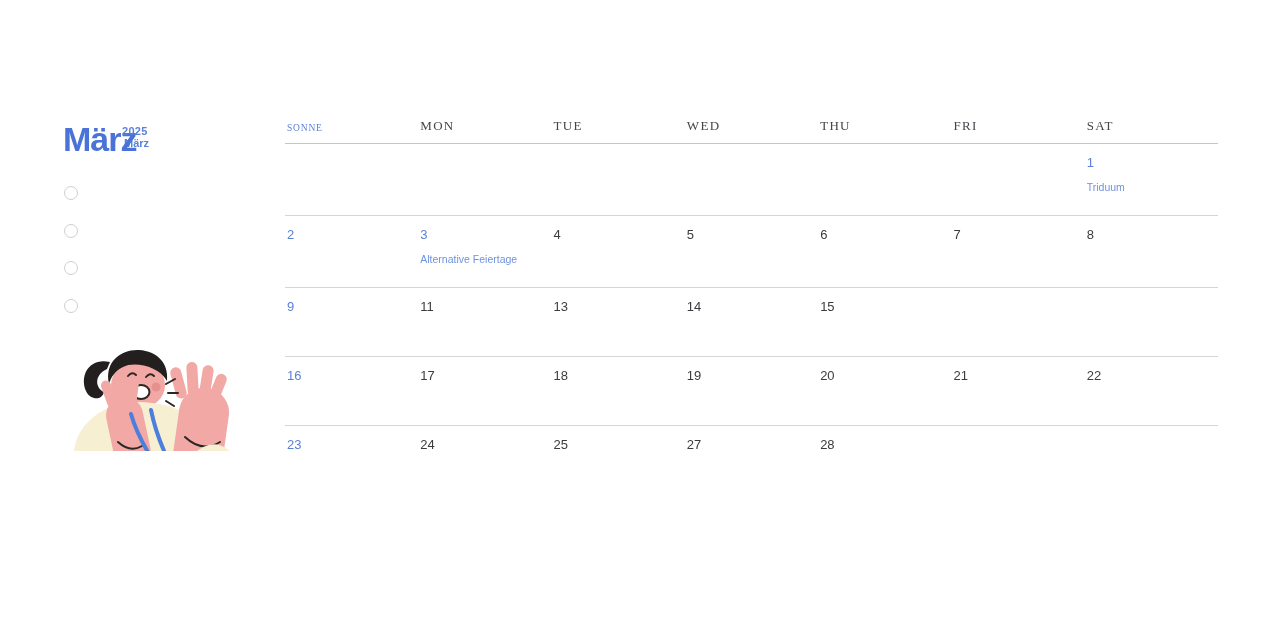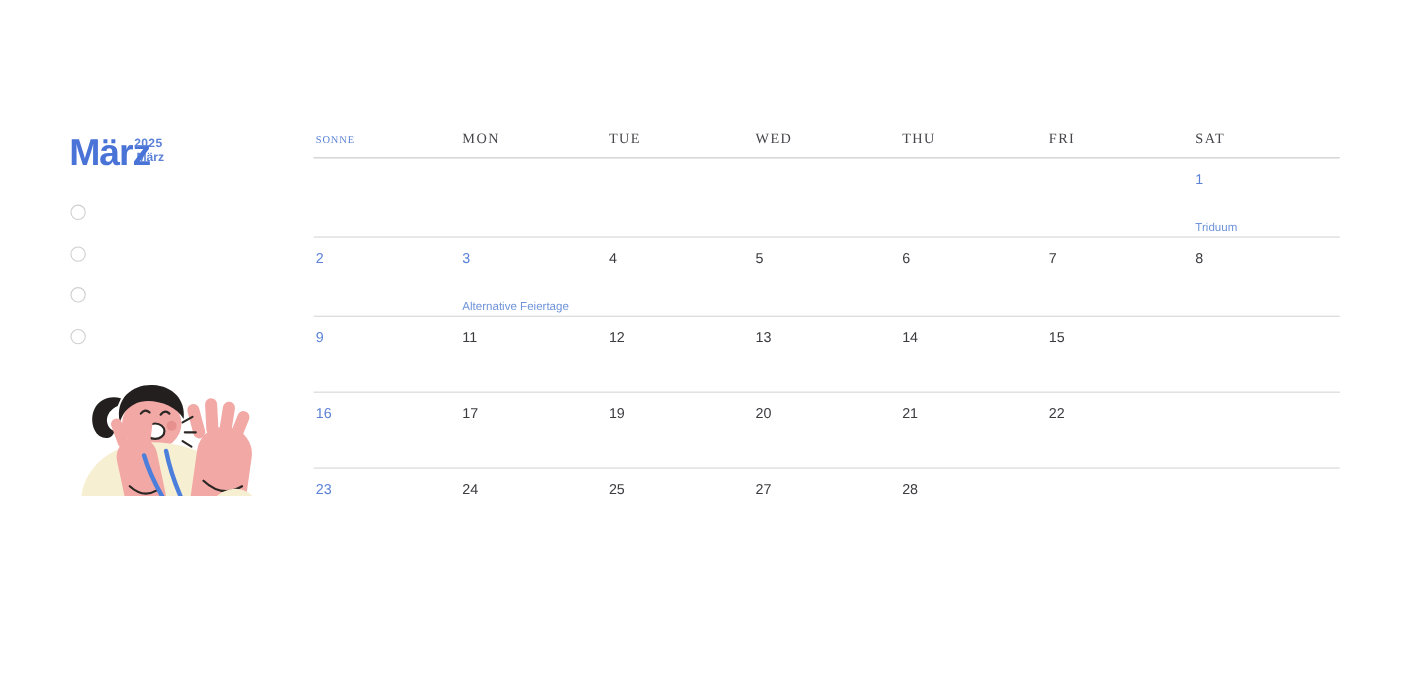--- a/index.html
+++ b/index.html
@@ -42,21 +42,21 @@
   }
   .week-row{
     display:grid;grid-template-columns:repeat(7,1fr);height:68px;
     border-bottom:1px solid var(--grid-line,#d4d6d8);
   }
   .week-row:nth-child(1),.week-row:nth-child(2){height:71px;}
   .week-row:last-child{border-bottom-color:#b7babd;}
   .day-cell{padding:12px 4px 0 2px;overflow:hidden;}
   .day-number{font-size:13px;font-weight:500;color:var(--text-dark,#3b3b40);line-height:1.1;}
   .day-number.accent{color:var(--day-blue,#5b82d7);}
-  .event-label{margin-top:32px;font-size:10.5px;color:var(--event-blue,#6f93da);line-height:1.1;}
+  .event-label{margin-top:12px;font-size:10.5px;color:var(--event-blue,#6f93da);line-height:1.1;}
   
   .illustration{position:absolute;left:38px;top:340px;width:222px;height:287px;}
 </style>
 </head>
 <body>
 
 <div class="page">
 
   <div class="title-block">
     <div class="title-month">März</div>
@@ -117,38 +117,38 @@
           </div>
         </div>
         <div class="week-row">
           <div class="day-cell">
             <div class="day-number accent">9</div>
           </div>
           <div class="day-cell">
             <div class="day-number">11</div>
           </div>
           <div class="day-cell">
-            <div class="day-number">12</div>
-          </div>
-          <div class="day-cell">
             <div class="day-number">13</div>
           </div>
           <div class="day-cell">
             <div class="day-number">14</div>
           </div>
           <div class="day-cell">
             <div class="day-number">15</div>
           </div>
         </div>
         <div class="week-row">
           <div class="day-cell">
             <div class="day-number accent">16</div>
           </div>
           <div class="day-cell">
             <div class="day-number">17</div>
+          </div>
+          <div class="day-cell">
+            <div class="day-number">18</div>
           </div>
           <div class="day-cell">
             <div class="day-number">19</div>
           </div>
           <div class="day-cell">
             <div class="day-number">20</div>
           </div>
           <div class="day-cell">
             <div class="day-number">21</div>
           </div>

